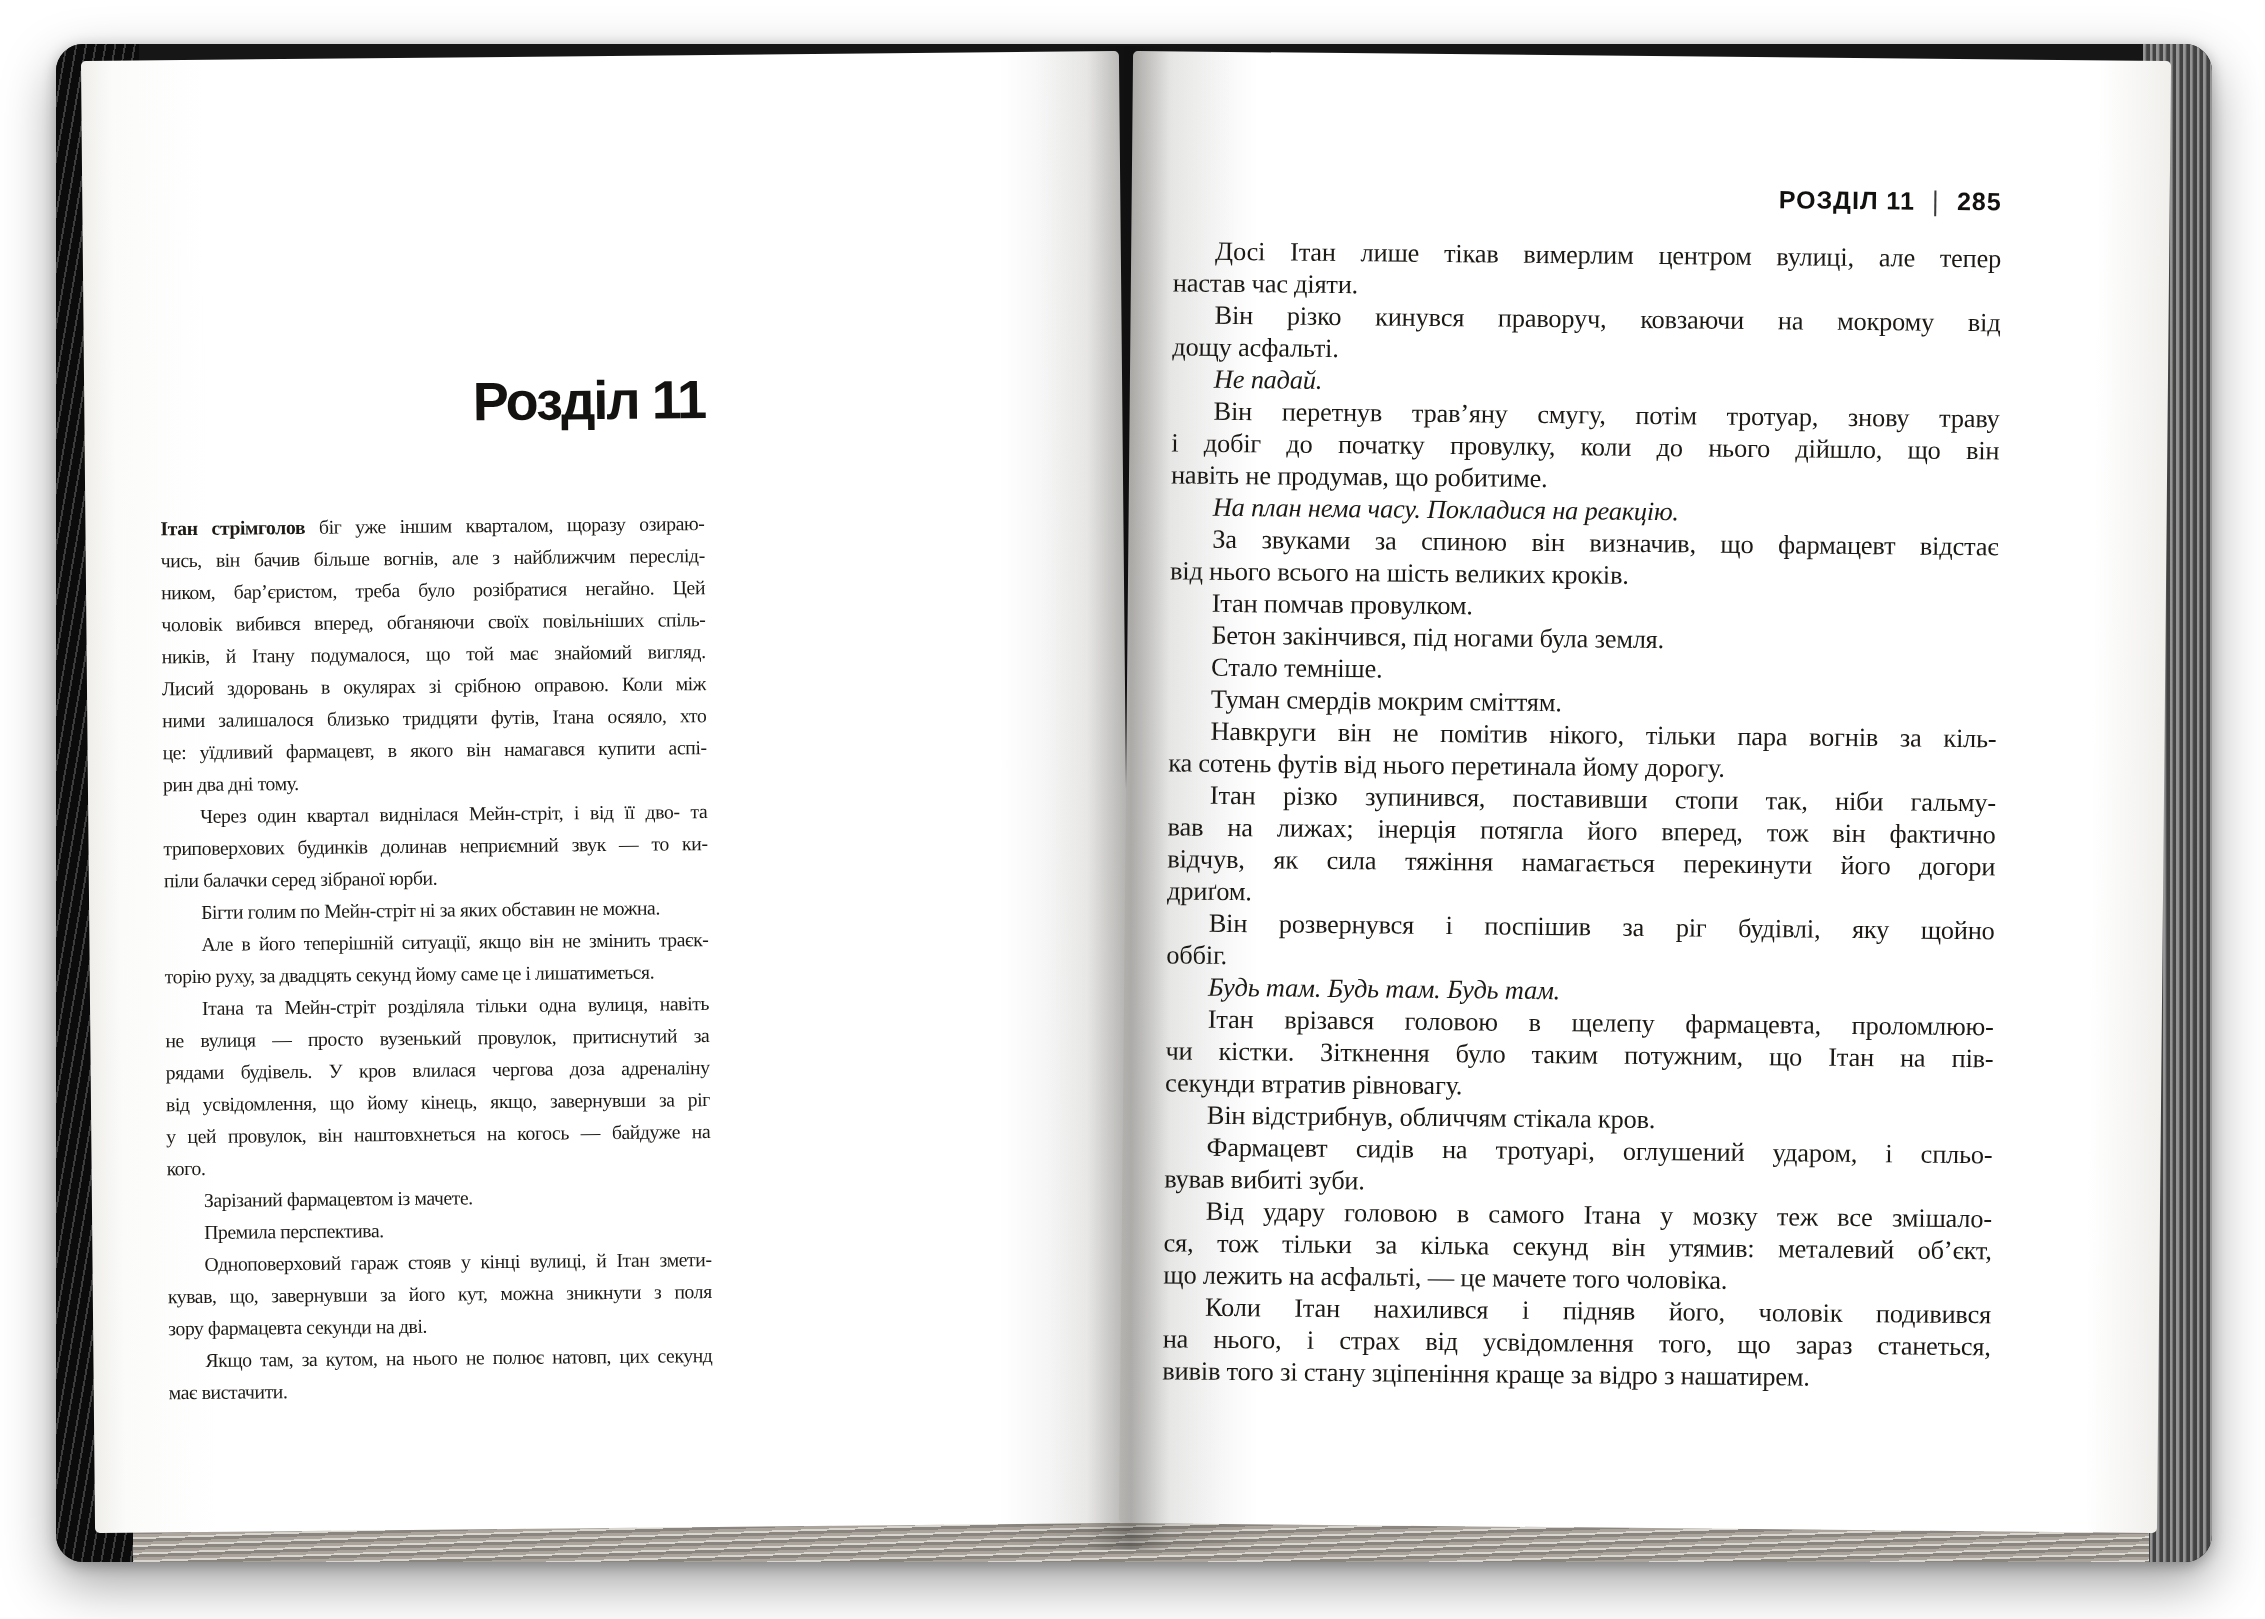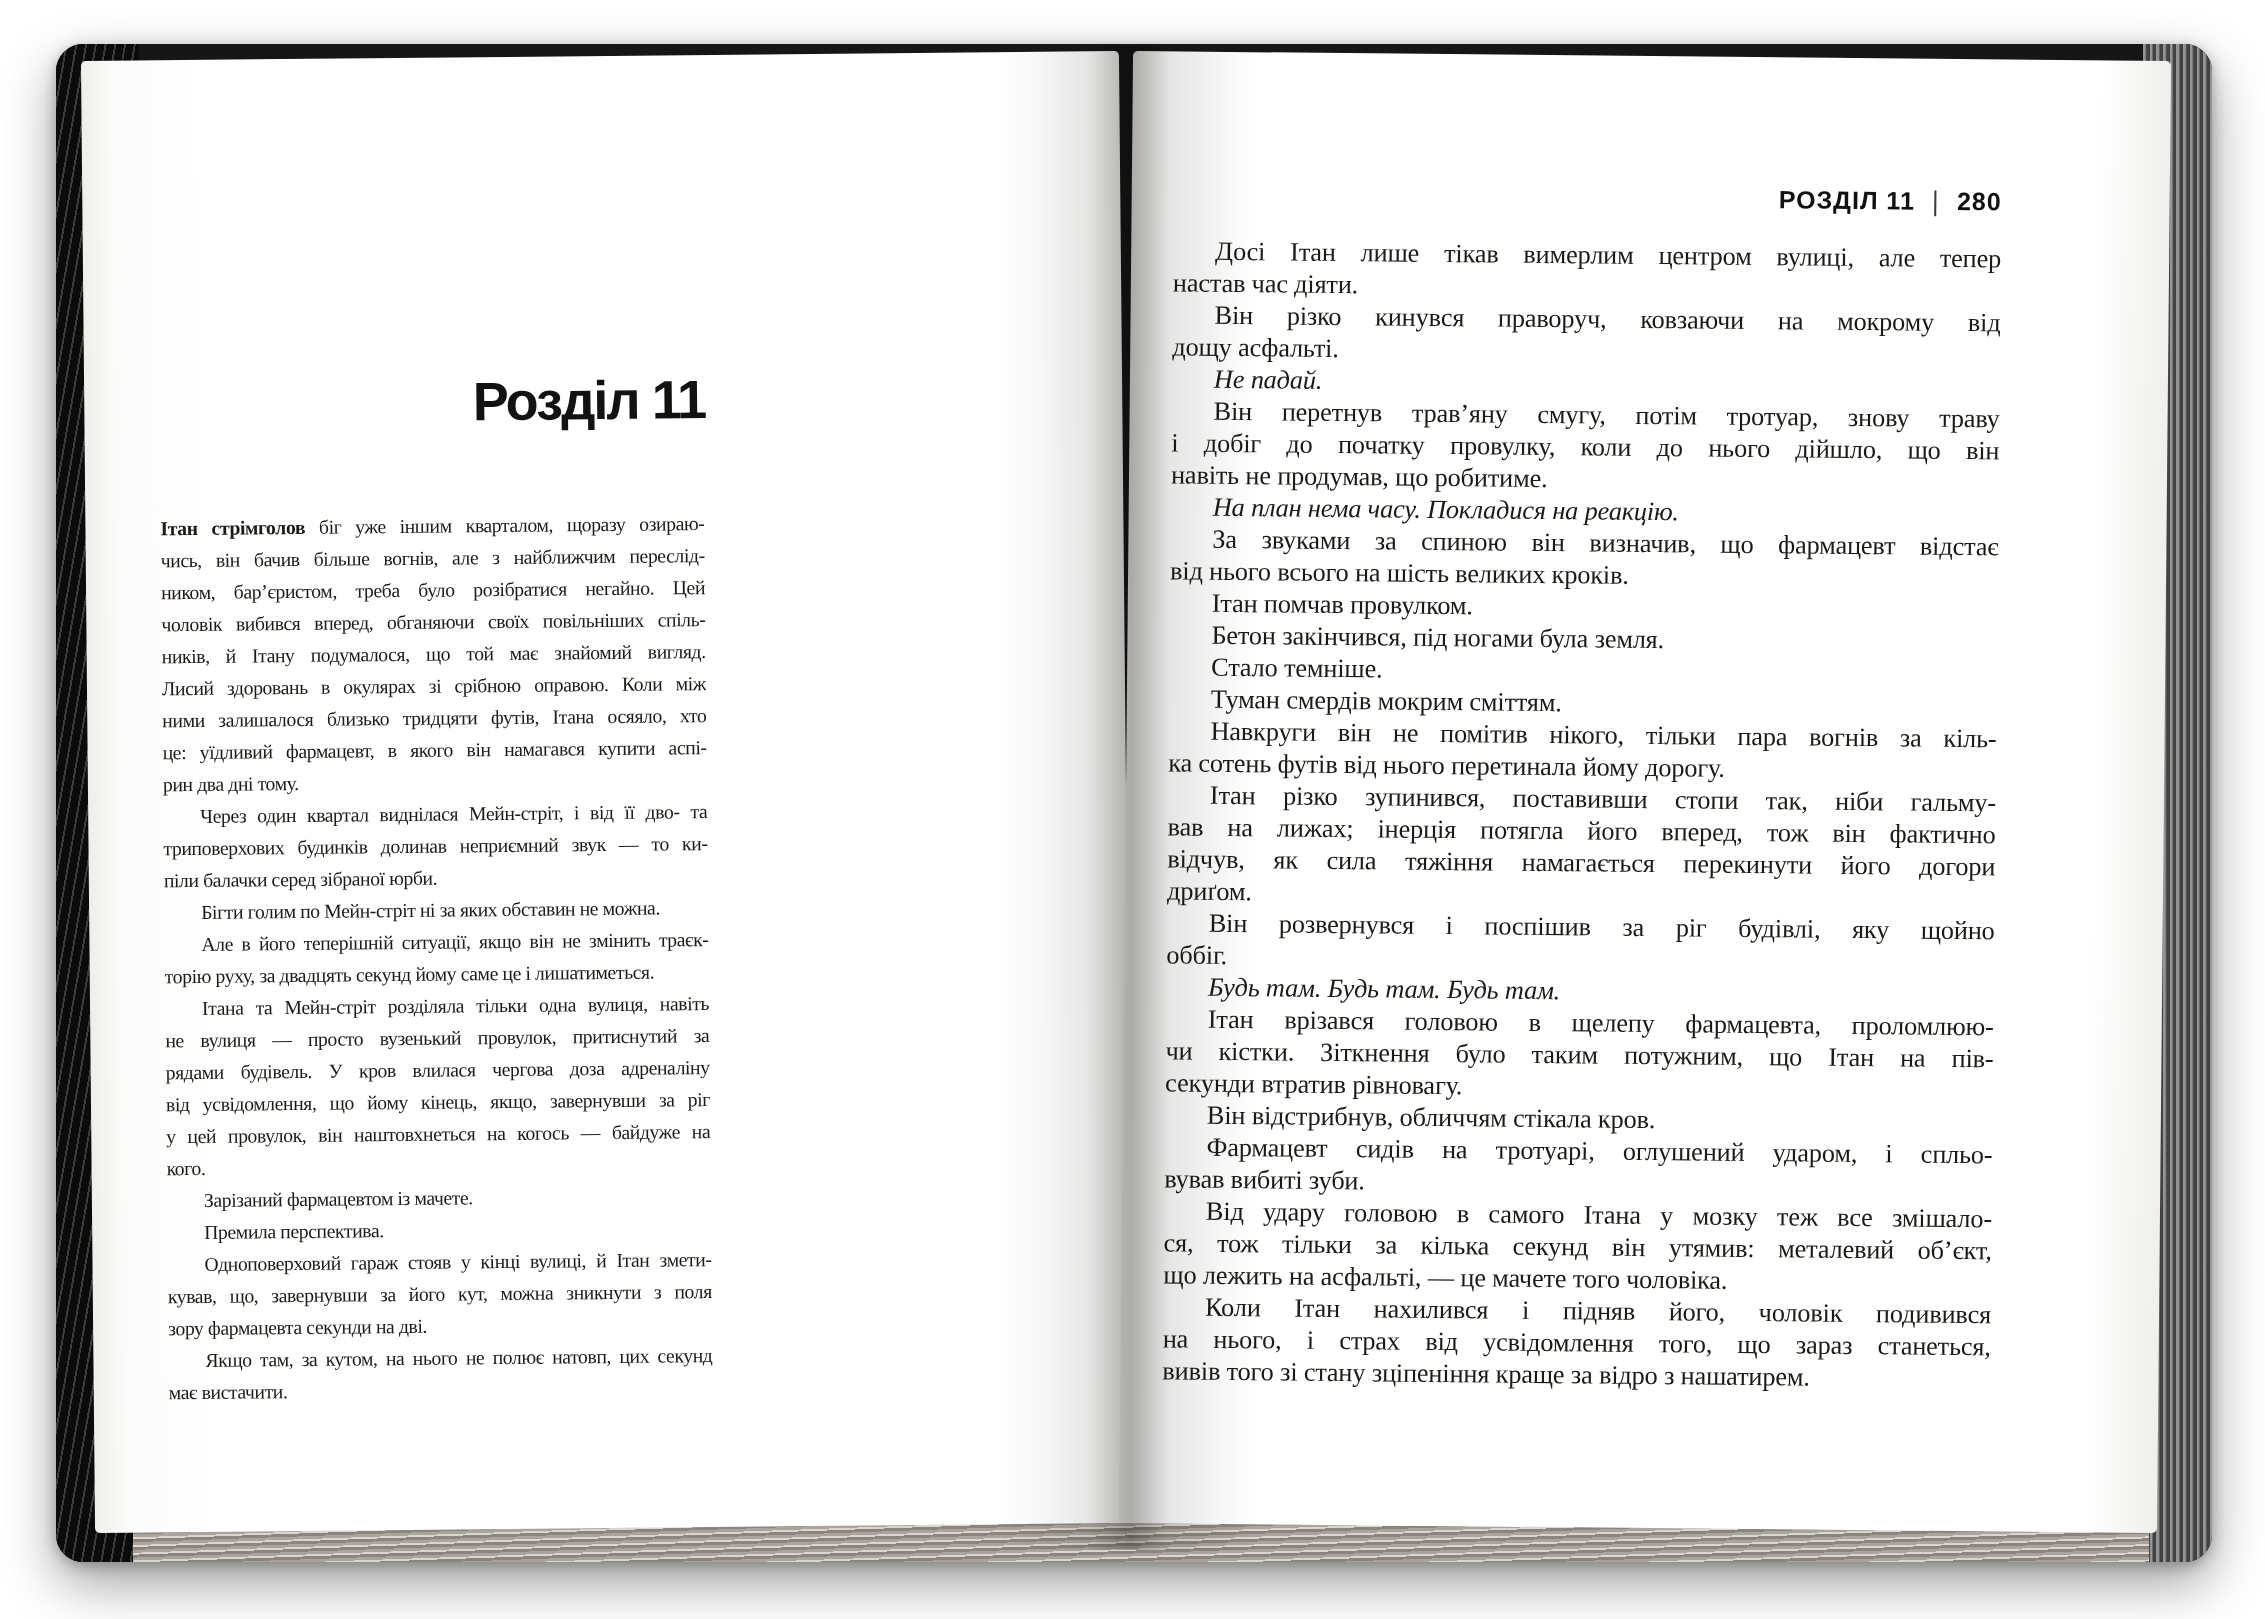--- a/index.html
+++ b/index.html
@@ -121,21 +121,21 @@
         <div class="line last">зору фармацевта секунди на дві.</div>
         <div class="line indent">Якщо там, за кутом, на нього не полює натовп, цих секунд</div>
         <div class="line last">має вистачити.</div>
       </div>
   </div>
 
   <div class="page right">
     <div class="running-header">
       <span>РОЗДІЛ 11</span>
       <span class="sep">|</span>
-      <span>280</span>
+      <span>285</span>
     </div>
     <div class="page-body" id="right-body">
         <div class="line indent">Досі Ітан лише тікав вимерлим центром вулиці, але тепер</div>
         <div class="line last">настав час діяти.</div>
         <div class="line indent">Він різко кинувся праворуч, ковзаючи на мокрому від</div>
         <div class="line last">дощу асфальті.</div>
         <div class="line last italic indent">Не падай.</div>
         <div class="line indent">Він перетнув трав’яну смугу, потім тротуар, знову траву</div>
         <div class="line">і добіг до початку провулку, коли до нього дійшло, що він</div>
         <div class="line last">навіть не продумав, що робитиме.</div>

